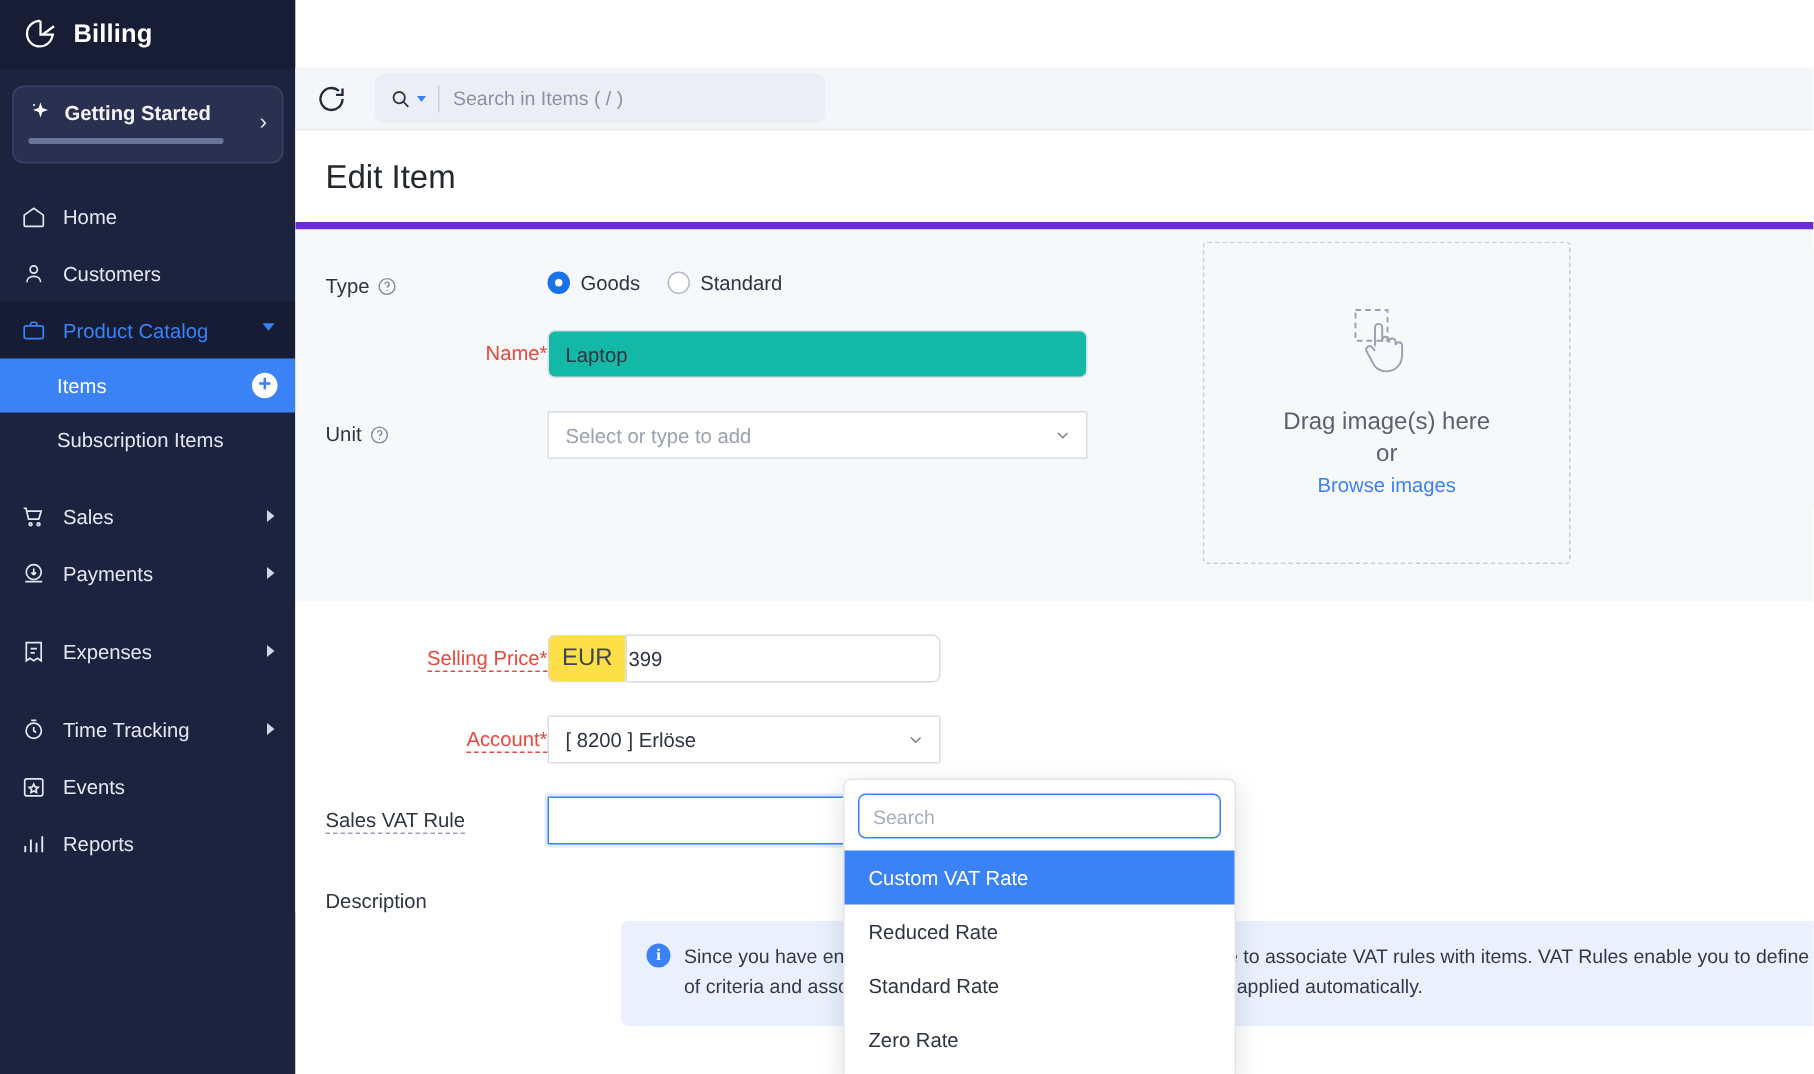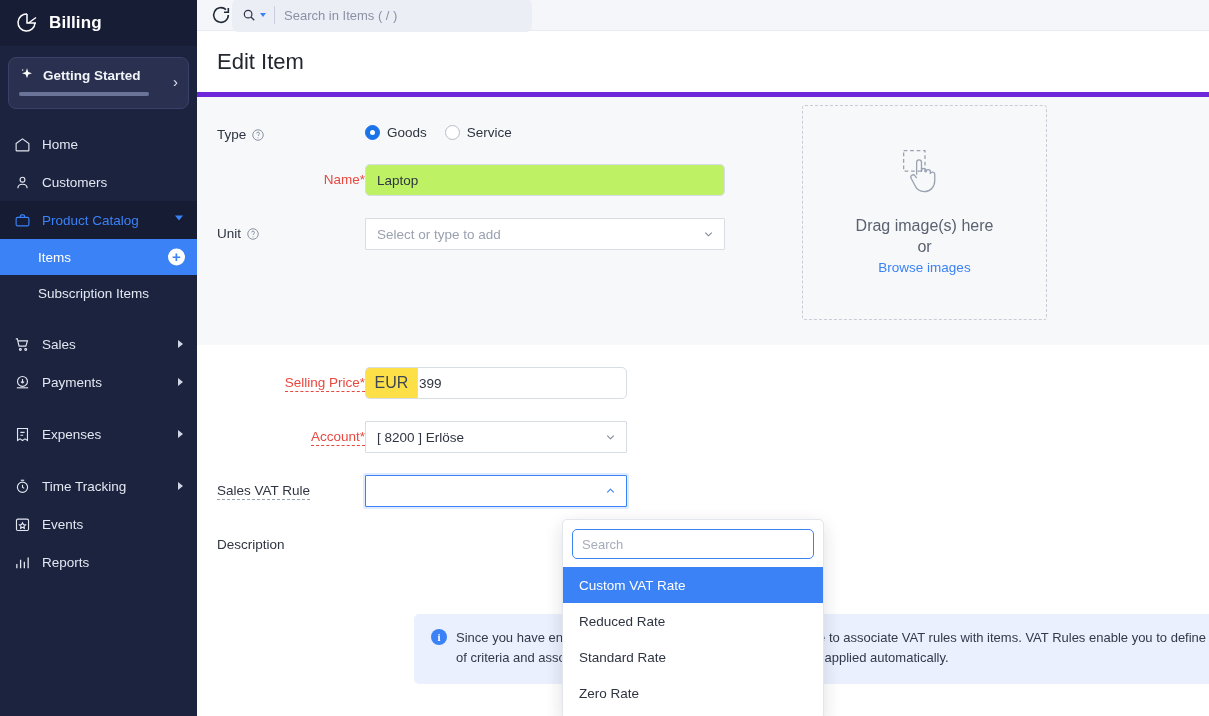--- a/index.html
+++ b/index.html
@@ -94,24 +94,25 @@
     width: 17px; height: 17px; border-radius: 50%;
     background: #ffffff; color: #3b82f6;
     display: flex; align-items: center; justify-content: center;
     font-size: 15px; line-height: 1; font-weight: 700;
   }
   .plus-circle span { margin-top: -2px; }
 
   
   .main { flex: 1; height: 716px; position: relative; background: #ffffff; }
   .topbar {
-    height: 31px; background: #f5f6fa;
+    height: 42px; background: #f5f6fa;
     border-bottom: 1px solid #e7eaf0;
-    display: flex; align-items: center; gap: 0;
+    display: flex; align-items: center; gap: 18px;
     padding: 0 16px 0 13px;
+    margin-top: 45px;
   }
   .refresh-btn {
     width: 22px; height: 22px; color: #212b36; cursor: pointer; flex:0 0 22px;
   }
   .search-wrap {
     width: 300px; height: 33px;
     background: #eceef6;
     border-radius: 6px;
     display: flex; align-items: center;
     padding: 0 10px;
@@ -170,21 +171,21 @@
   }
   .radio.on { border-color: #1a73e8; background: #1a73e8; }
   .radio.on::after {
     content: ""; width: 5px; height: 5px; border-radius: 50%; background: #fff;
   }
   .radio-label { font-size: 13.5px; color: #2e3440; }
 
   .text-input {
     width: 360px; height: 32px;
     border: 1px solid #d8dce4; border-radius: 5px;
-    background: #bef264;
+    background: #14b8a6;
     padding: 0 11px;
     font-family: inherit; font-size: 13.5px; color: #2e3440;
     outline: none;
   }
   .text-input::placeholder { color: #9aa1b0; }
   .text-input.w360 { width: 360px; }
 
   .select-box {
     width: 360px; height: 32px;
     border: 1px solid #d8dce4; border-radius: 1px;
@@ -442,21 +443,21 @@
               <circle cx="12" cy="16.6" r=".9" fill="currentColor" stroke="none"></circle>
           </svg>
         </div>
         <div class="radio-group">
           <label class="radio-opt">
             <span class="radio on"></span>
             <span class="radio-label">Goods</span>
           </label>
           <label class="radio-opt">
             <span class="radio"></span>
-            <span class="radio-label">Service</span>
+            <span class="radio-label">Standard</span>
           </label>
         </div>
       </div>
 
       <div class="field-row">
         <div class="field-label req">
           <span>Name*</span>
         </div>
         <input class="text-input w360" type="text" value="Laptop" style="">
       </div>

